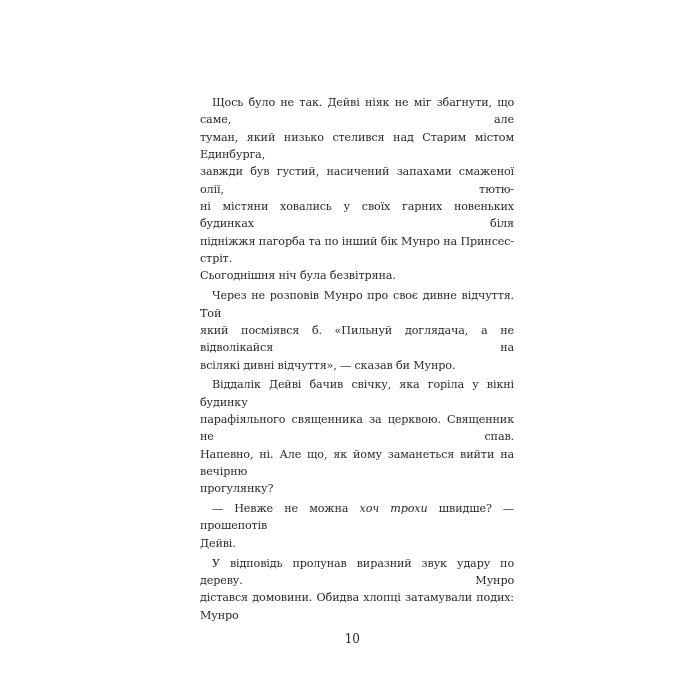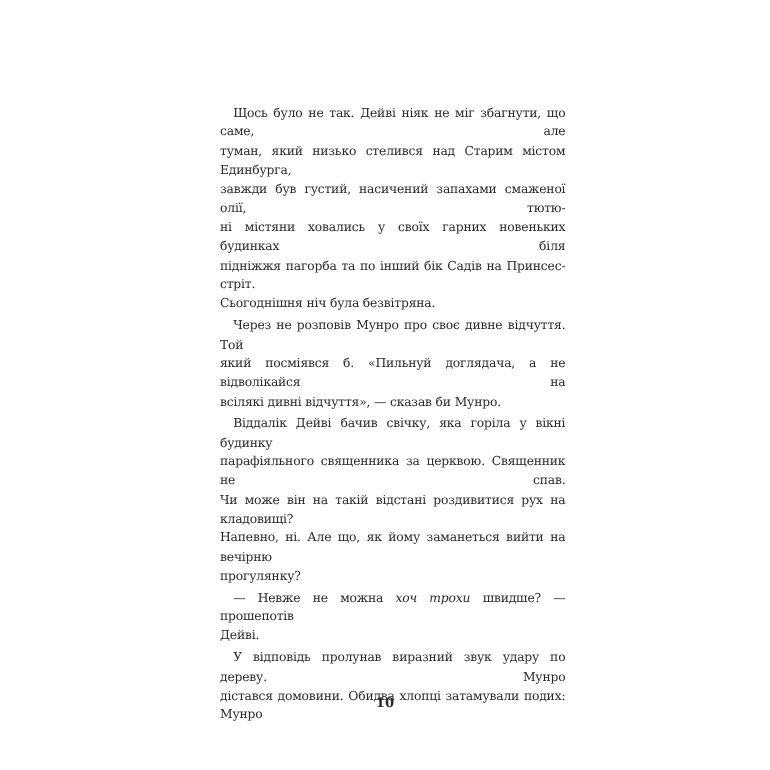--- a/index.html
+++ b/index.html
@@ -18,49 +18,48 @@
   .text-block p {
     margin: 0 0 2.4px 0; text-indent: 12px; text-align: justify; text-align-last: left;
     hyphens: manual;
   }
   .text-block p .ln { display: block; text-align: justify; text-align-last: justify; }
   .text-block p .ln.last { text-align-last: left; }
   .text-block p .ln.first { text-indent: 12px; }
   .text-block p { text-indent: 0; }
   em { font-style: italic; }
   .page-number {
-    position: absolute; left: 340px; top: 632px; width: 20px; text-align: center;
-    font-family: "DejaVu Serif", "Liberation Serif", serif; font-size: 12px; color: #2a2a2a; font-weight: bold;
+    position: absolute; left: 340px; top: 632px; width: 20px; text-align: right;
+    font-family: "DejaVu Serif", "Liberation Serif", serif; font-size: 12px; color: #2a2a2a;
   }
 </style>
 </head>
 <body>
 
 <div class="page">
   <div class="text-block">
 
     <p>
       <span class="ln first">Щось було не так. Дейві ніяк не міг збагнути, що саме, але</span>
       <span class="ln">туман, який низько стелився над Старим містом Единбурга,</span>
       <span class="ln">завжди був густий, насичений запахами смаженої олії, тютю-</span>
       <span class="ln">ні містяни ховались у своїх гарних новеньких будинках біля</span>
-      <span class="ln">підніжжя пагорба та по інший бік Садів на Принсес-стріт.</span>
+      <span class="ln">підніжжя пагорба та по інший бік Мунро на Принсес-стріт.</span>
       <span class="ln last">Сьогоднішня ніч була безвітряна.</span>
     </p>
 
     <p>
       <span class="ln first">Через не розповів Мунро про своє дивне відчуття. Той</span>
       <span class="ln">який посміявся б. «Пильнуй доглядача, а не відволікайся на</span>
       <span class="ln last">всілякі дивні відчуття», — сказав би Мунро.</span>
     </p>
 
     <p>
       <span class="ln first">Віддалік Дейві бачив свічку, яка горіла у вікні будинку</span>
       <span class="ln">парафіяльного священника за церквою. Священник не спав.</span>
-      <span class="ln">Чи може він на такій відстані роздивитися рух на кладовищі?</span>
       <span class="ln">Напевно, ні. Але що, як йому заманеться вийти на вечірню</span>
       <span class="ln last">прогулянку?</span>
     </p>
 
     <p>
       <span class="ln first"><span>— Невже не можна </span><em>хоч трохи</em><span> швидше? — прошепотів</span></span>
       <span class="ln last">Дейві.</span>
     </p>
 
     <p>

